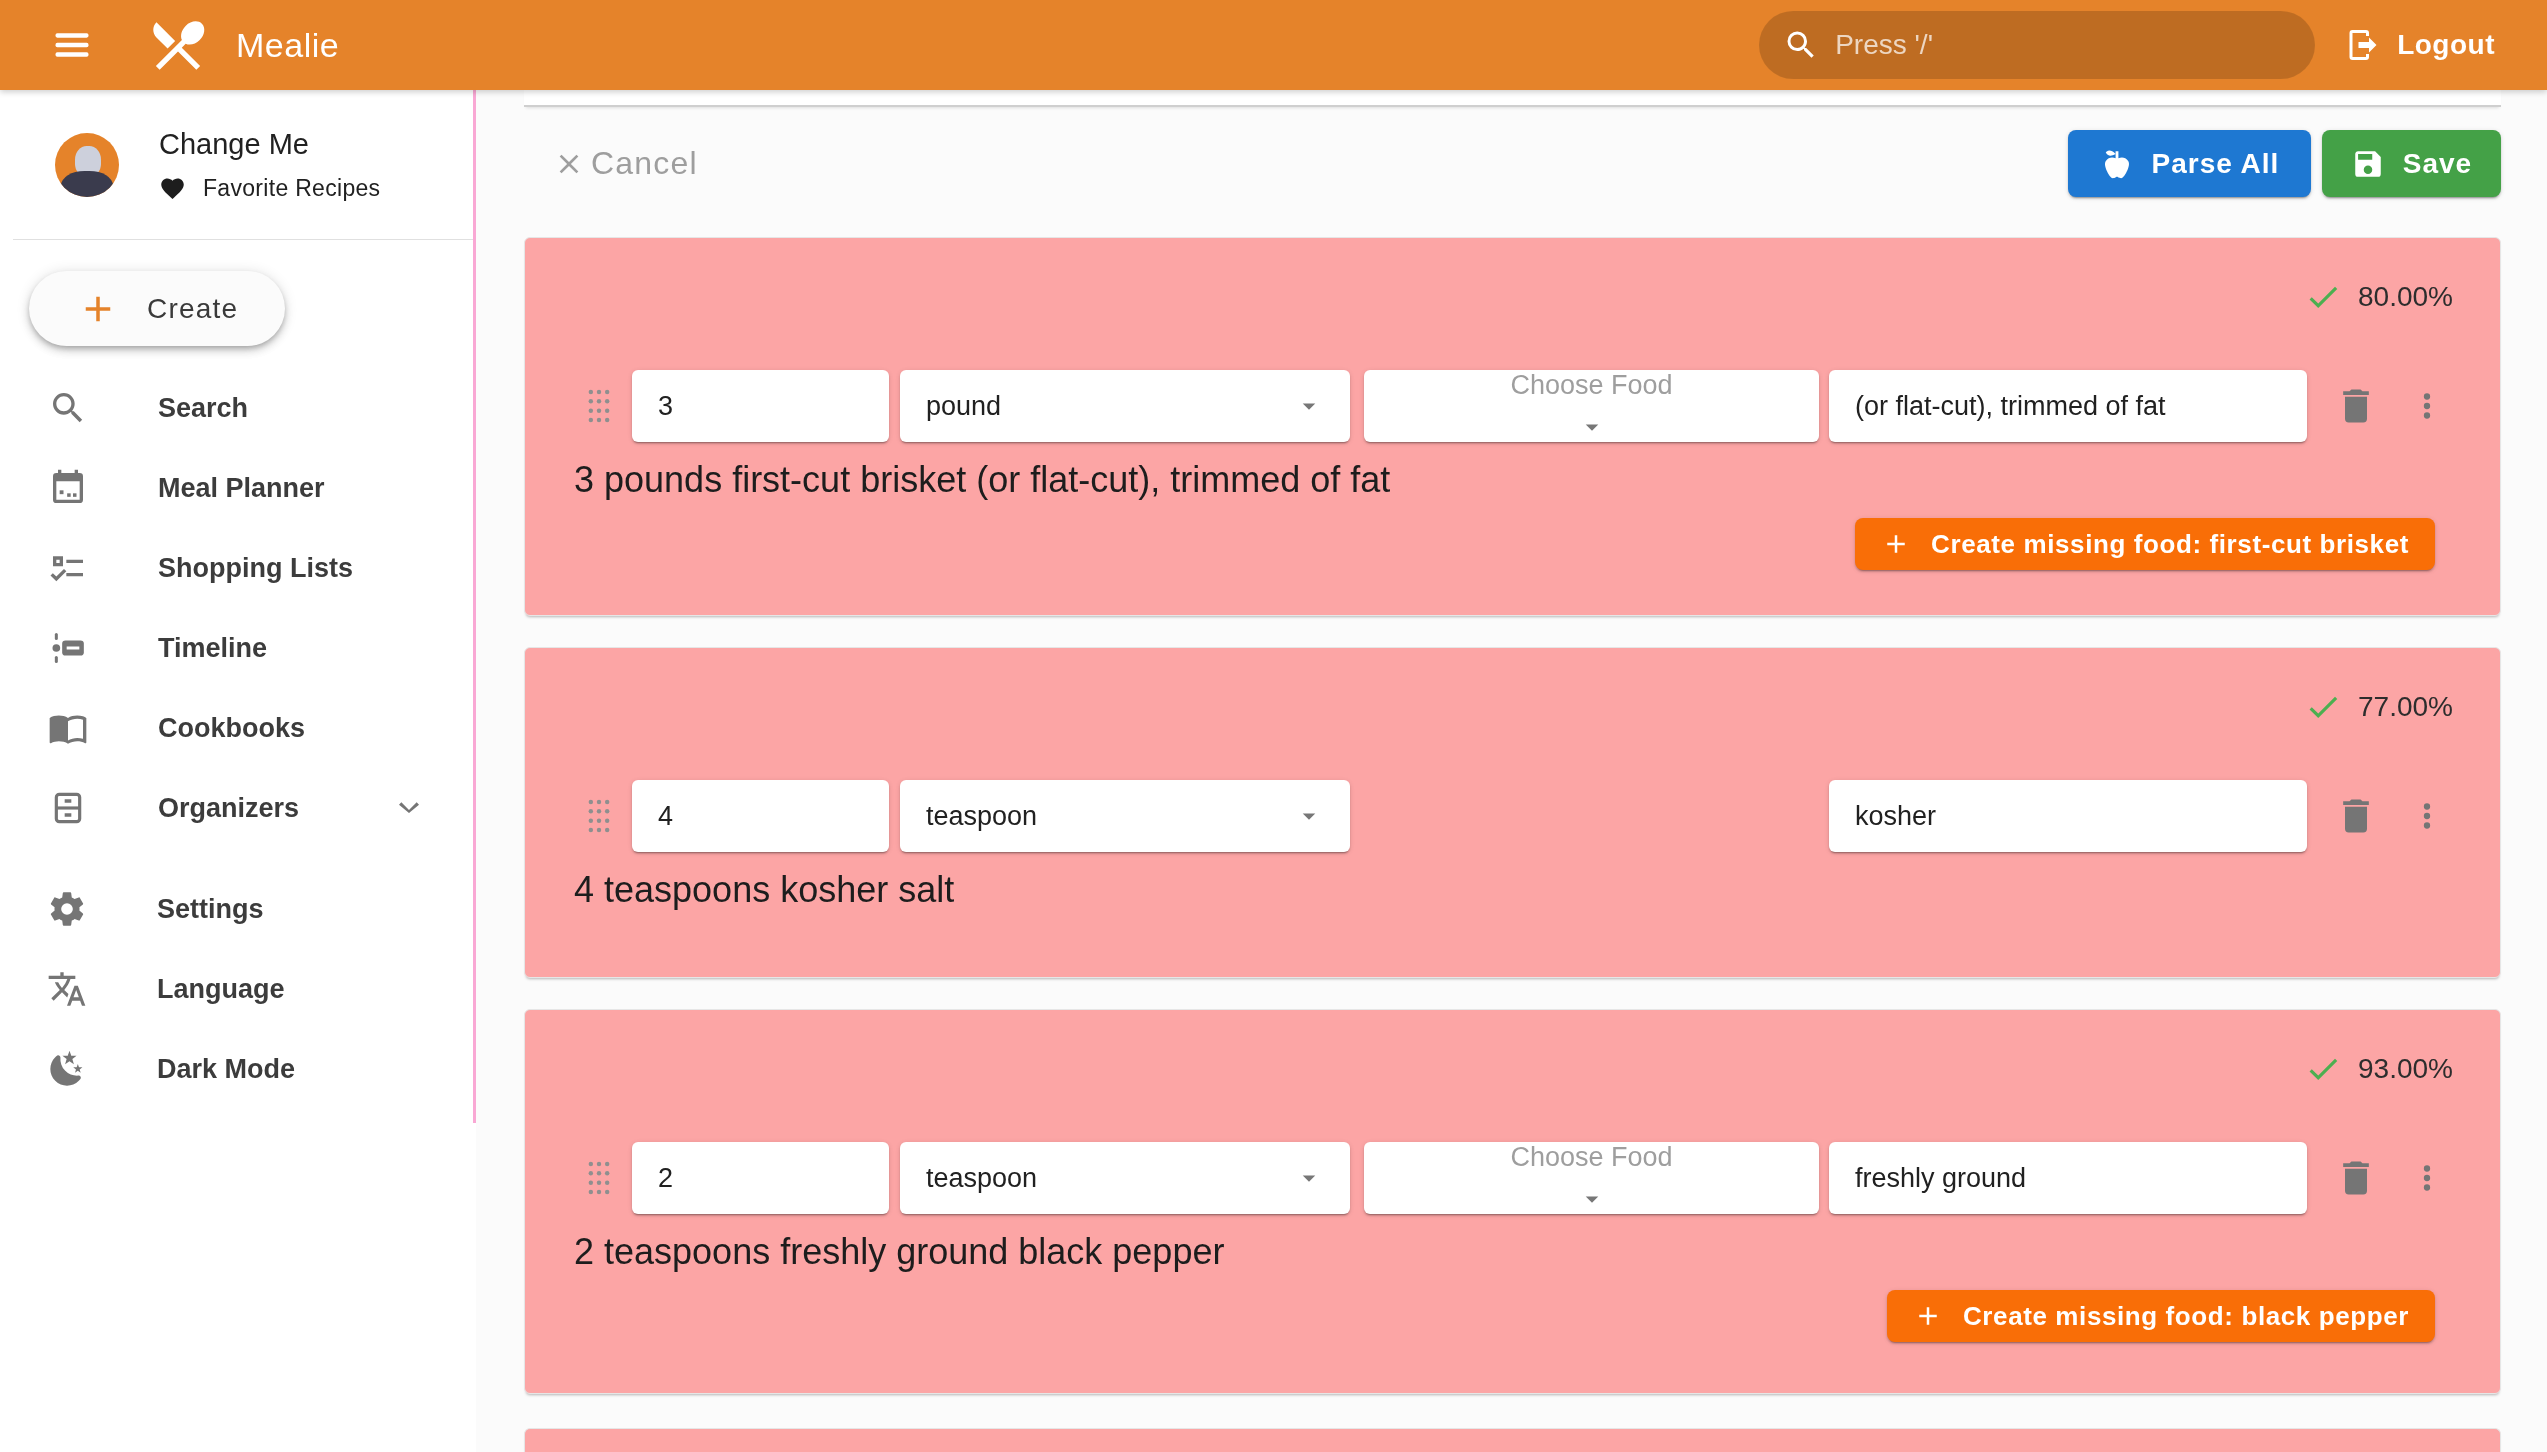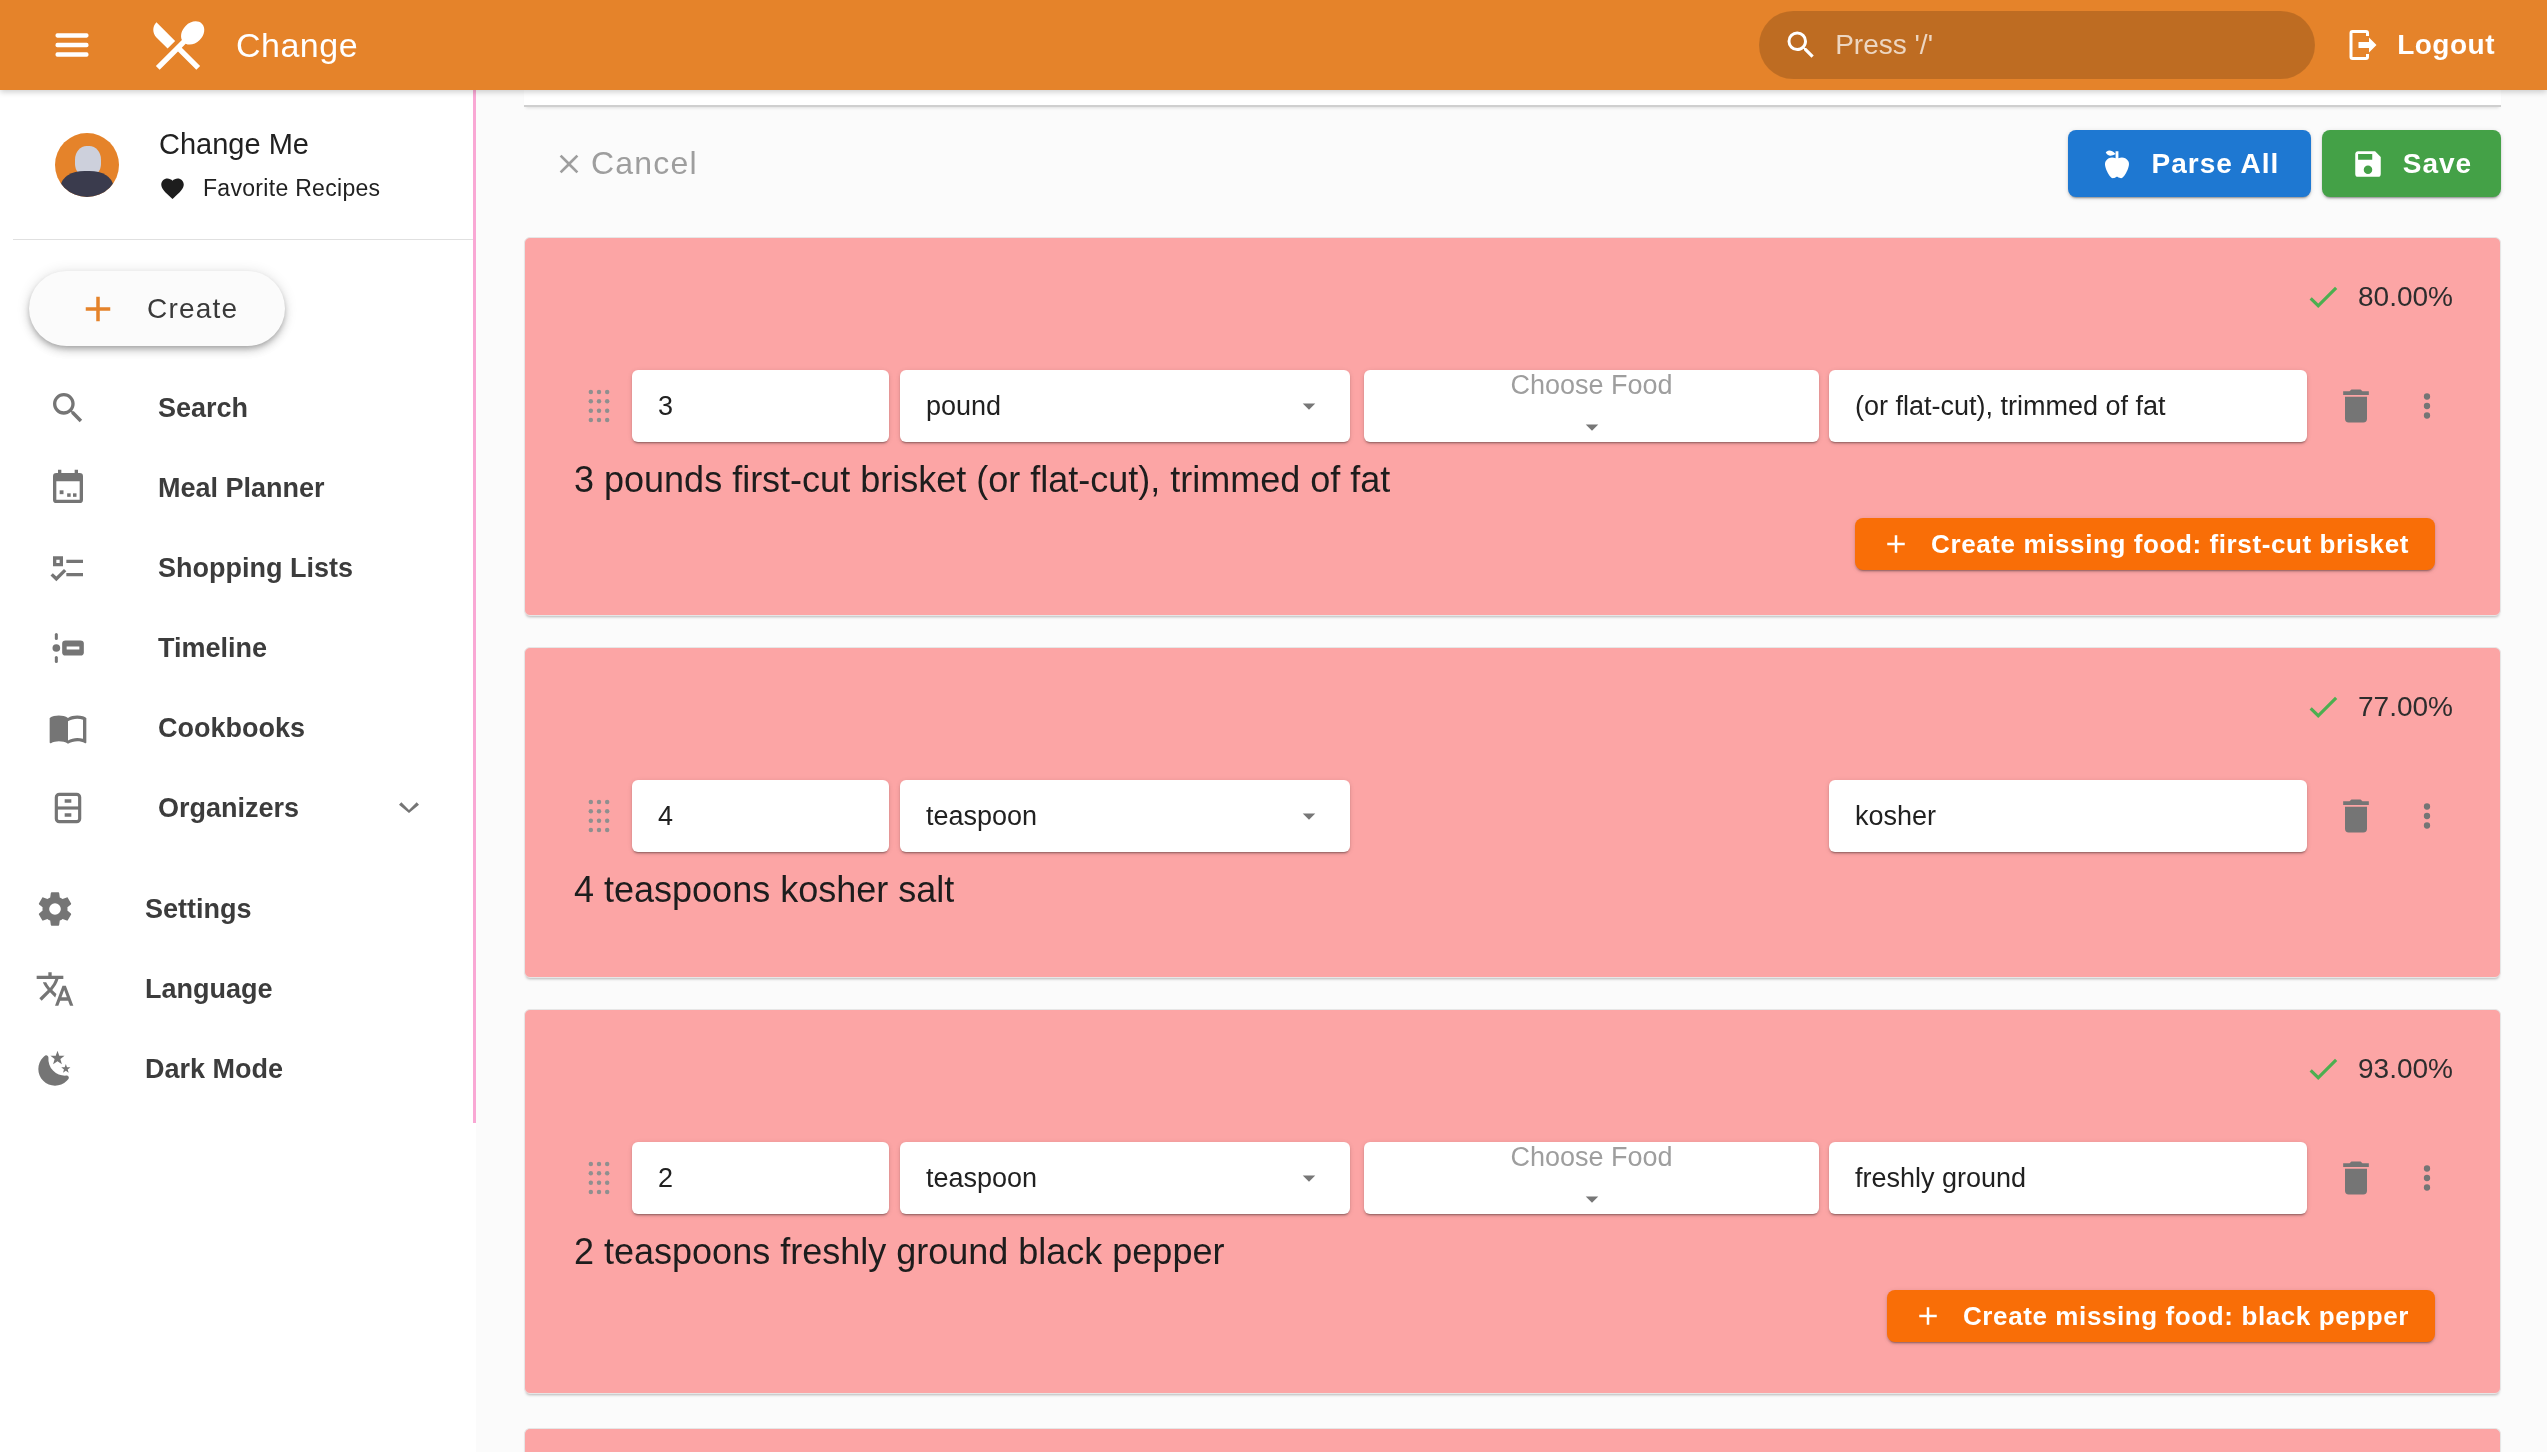--- a/index.html
+++ b/index.html
@@ -45,21 +45,21 @@
   .create-btn{margin:31px 0 0 16px;width:256px;height:75px;border-radius:38px;background:#fbfbfb;
     display:flex;align-items:center;padding-left:48px;cursor:pointer;
     box-shadow:0 3px 5px -1px rgba(0,0,0,.2),0 5px 8px 0 rgba(0,0,0,.14),0 1px 14px 0 rgba(0,0,0,.12);}
   .create-btn .icon{width:42px;height:42px;color:var(--orange);}
   .create-label{font-size:28px;font-weight:500;color:#3a3a3a;margin-left:28px;letter-spacing:1.2px;}
   .nav-list{margin-top:22px;}
   .nav-item{height:80px;display:flex;align-items:center;cursor:pointer;position:relative;}
   .nav-item .icon{width:40px;height:40px;margin-left:35px;color:var(--icon-gray);}
   .nav-label{font-size:27px;color:#3c3c3c;margin-left:70px;font-weight:bold;}
   .nav-chevron{position:absolute;right:44px;width:36px;height:36px;color:var(--icon-gray);}
-  .sidebar-bottom{position:absolute;left:0;right:0;bottom:14px;}
+  .sidebar-bottom{position:absolute;left:12px;right:0;bottom:14px;}
 
   
   .main{position:absolute;top:90px;left:476px;width:2072px;height:1363px;background:var(--main-bg);overflow:hidden;}
   .top-sliver{position:absolute;top:0;left:48px;right:47px;height:17px;background:#fff;
     border-bottom:2px solid #cfcfcf;box-shadow:0 3px 3px -2px rgba(0,0,0,.12);}
   .toolbar{height:147px;display:flex;align-items:center;position:relative;}
   .cancel-btn{display:flex;align-items:center;margin-left:77px;cursor:pointer;color:var(--muted);}
   .cancel-btn .icon{width:32px;height:32px;}
   .cancel-label{font-size:32px;font-weight:500;letter-spacing:1.2px;margin-left:6px;}
   .toolbar-spacer{flex:1;}
@@ -114,21 +114,21 @@
         <rect x="3" y="5.6" width="18" height="2.4" rx="1"></rect>
         <rect x="3" y="10.8" width="18" height="2.4" rx="1"></rect>
         <rect x="3" y="16" width="18" height="2.4" rx="1"></rect>
       </svg>
   </span>
   <span class="icon logo">
     <svg viewBox="0 0 24 24" fill="#fff">
         <path d="M8.1,13.34L3.91,9.16C2.35,7.59 2.35,5.06 3.91,3.5L10.93,10.5L8.1,13.34M14.88,11.53L13.41,13L20.29,19.88L18.88,21.29L12,14.41L5.12,21.29L3.71,19.88L13.47,10.12C12.76,8.59 13.26,6.44 14.85,4.85C16.76,2.93 19.5,2.57 20.96,4.03C22.43,5.5 22.07,8.24 20.15,10.15C18.56,11.74 16.41,12.24 14.88,11.53Z"></path>
       </svg>
   </span>
-  <span class="app-title">Change</span>
+  <span class="app-title">Mealie</span>
   <span class="header-spacer"></span>
   <div class="search-pill">
     <span class="icon">
       <svg viewBox="0 0 24 24" fill="currentColor">
           <path d="M9.5,3A6.5,6.5 0 0,1 16,9.5C16,11.11 15.41,12.59 14.44,13.73L14.71,14H15.5L20.5,19L19,20.5L14,15.5V14.71L13.73,14.44C12.59,15.41 11.11,16 9.5,16A6.5,6.5 0 0,1 3,9.5A6.5,6.5 0 0,1 9.5,3M9.5,5C7,5 5,7 5,9.5C5,12 7,14 9.5,14C12,14 14,12 14,9.5C14,7 12,5 9.5,5Z"></path>
         </svg>
     </span>
     <span class="search-placeholder">Press '/'</span>
   </div>
   <div class="logout-btn">

